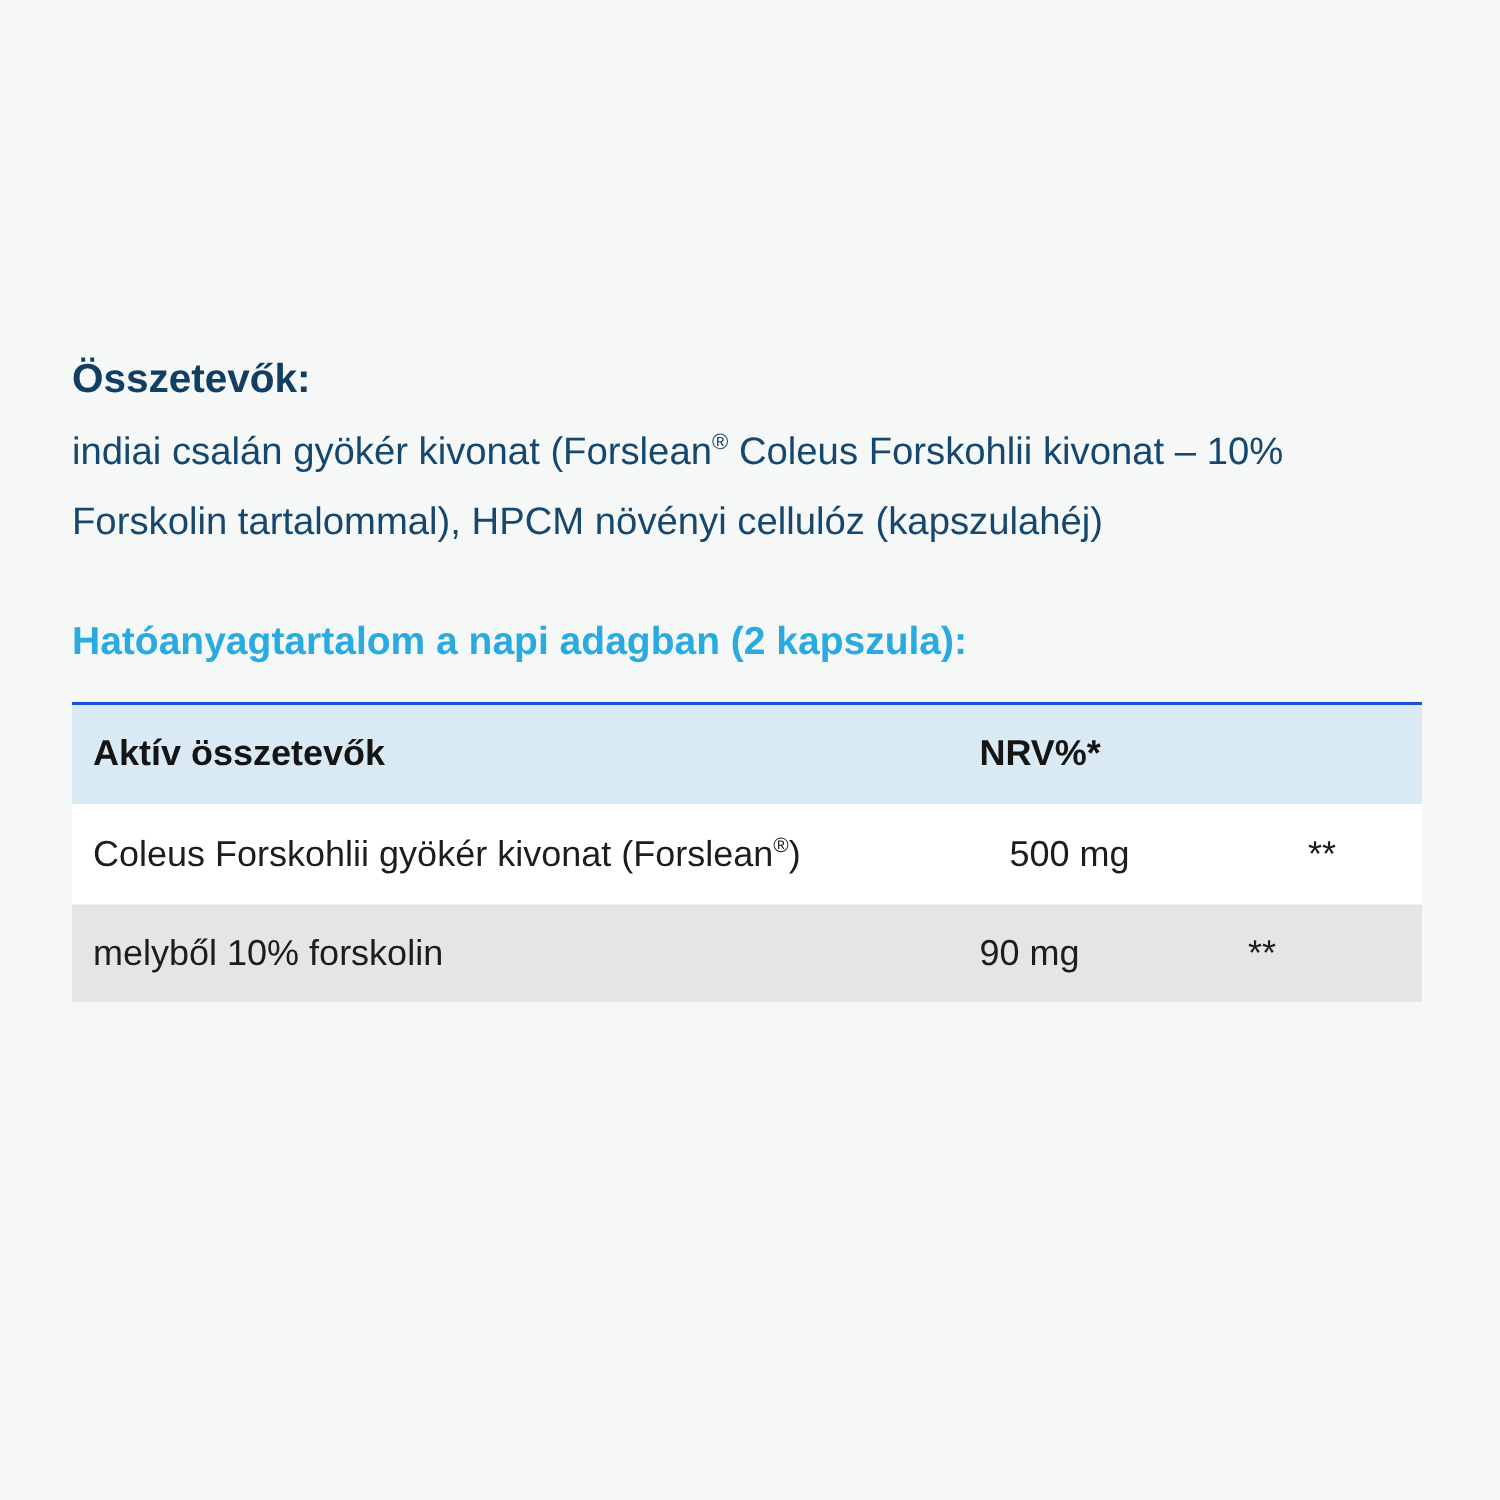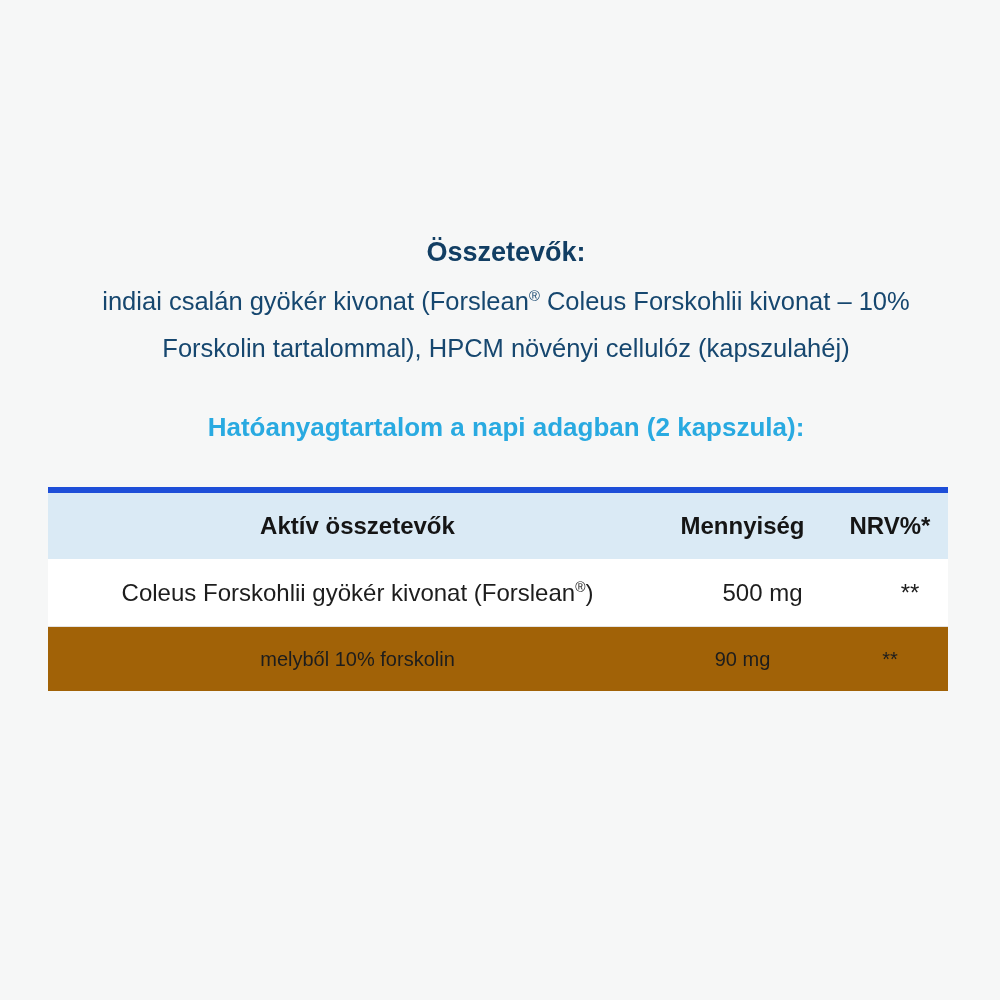--- a/index.html
+++ b/index.html
@@ -2,21 +2,21 @@
 <html><head>
 <meta charset="utf-8">
 <style>
   html, body { margin: 0; padding: 0; }
   body {
     width: 1000px; height: 1000px;
     background: #f6f7f7;
     font-family: "Liberation Sans", sans-serif;
     overflow: hidden;
   }
-  .content { padding: 234px 36px 0 48px; text-align: center; }
+  .content { padding: 234px 36px 0 48px; }
 
   .ing-heading {
     margin: 0;
     font-size: 27px; line-height: 36px;
     font-weight: 700;
     color: #123e63;
   }
   .ing-body {
     margin: 8px 0 0 0;
     font-size: 25.5px; line-height: 47px;
@@ -26,46 +26,46 @@
   sup.reg { font-size: 58%; vertical-align: super; line-height: 0; }
 
   .dosage-heading {
     margin: 39px 0 0 0;
     font-size: 26px; line-height: 32px;
     font-weight: 700;
     color: #29aae1;
   }
 
   .ing-table {
-    margin-top: 44px;
+    margin-top: 25px;
     width: 900px;
-    border-top: 6px solid #1d4ed8;
+    border-top: 2px solid #1d4ed8;
   }
   .t-row {
     display: grid;
     grid-template-columns: 605px 179px auto;
     align-items: center;
   }
   .t-head {
     background: #daeaf5;
     height: 66px;
     font-weight: 700;
     font-size: 24px;
     color: #151515;
   }
   .t-body-1 {
     background: #ffffff;
     height: 67px;
     border-bottom: 1px solid #e3e3e3;
     font-size: 24px; color: #1d1d1d; gap: 20px;
   }
   .t-body-2 {
-    background: #a16207;
+    background: #e5e5e5;
     height: 64px;
-    font-size: 20px; color: #1d1d1d;
+    font-size: 24px; color: #1d1d1d;
   }
   .c1 { padding-left: 14px; }
 
   .footnotes {
     margin-top: 34px;
     font-size: 25.5px; line-height: 43px;
     color: #16476f;
   }
   .footnotes .line { display: block; }
 </style>
@@ -80,21 +80,20 @@
       <span class="line"><span>indiai csalán gyökér kivonat (Forslean</span><sup class="reg">®</sup><span> Coleus Forskohlii kivonat – 10%</span></span>
       <span class="line">Forskolin tartalommal), HPCM növényi cellulóz (kapszulahéj)</span>
     </p>
 
   <h3 class="dosage-heading">Hatóanyagtartalom a napi adagban (2 kapszula):</h3>
 
   <div class="ing-table">
 
     <div class="t-row t-head">
       <div class="c1">Aktív összetevők</div>
-      <div>Mennyiség</div>
       <div>NRV%*</div>
     </div>
 
     <div class="t-row t-body-1">
       <div class="c1"><span>Coleus Forskohlii gyökér kivonat (Forslean</span><sup class="reg">®</sup><span>)</span></div>
       <div>500 mg</div>
       <div>**</div>
     </div>
 
     <div class="t-row t-body-2">

